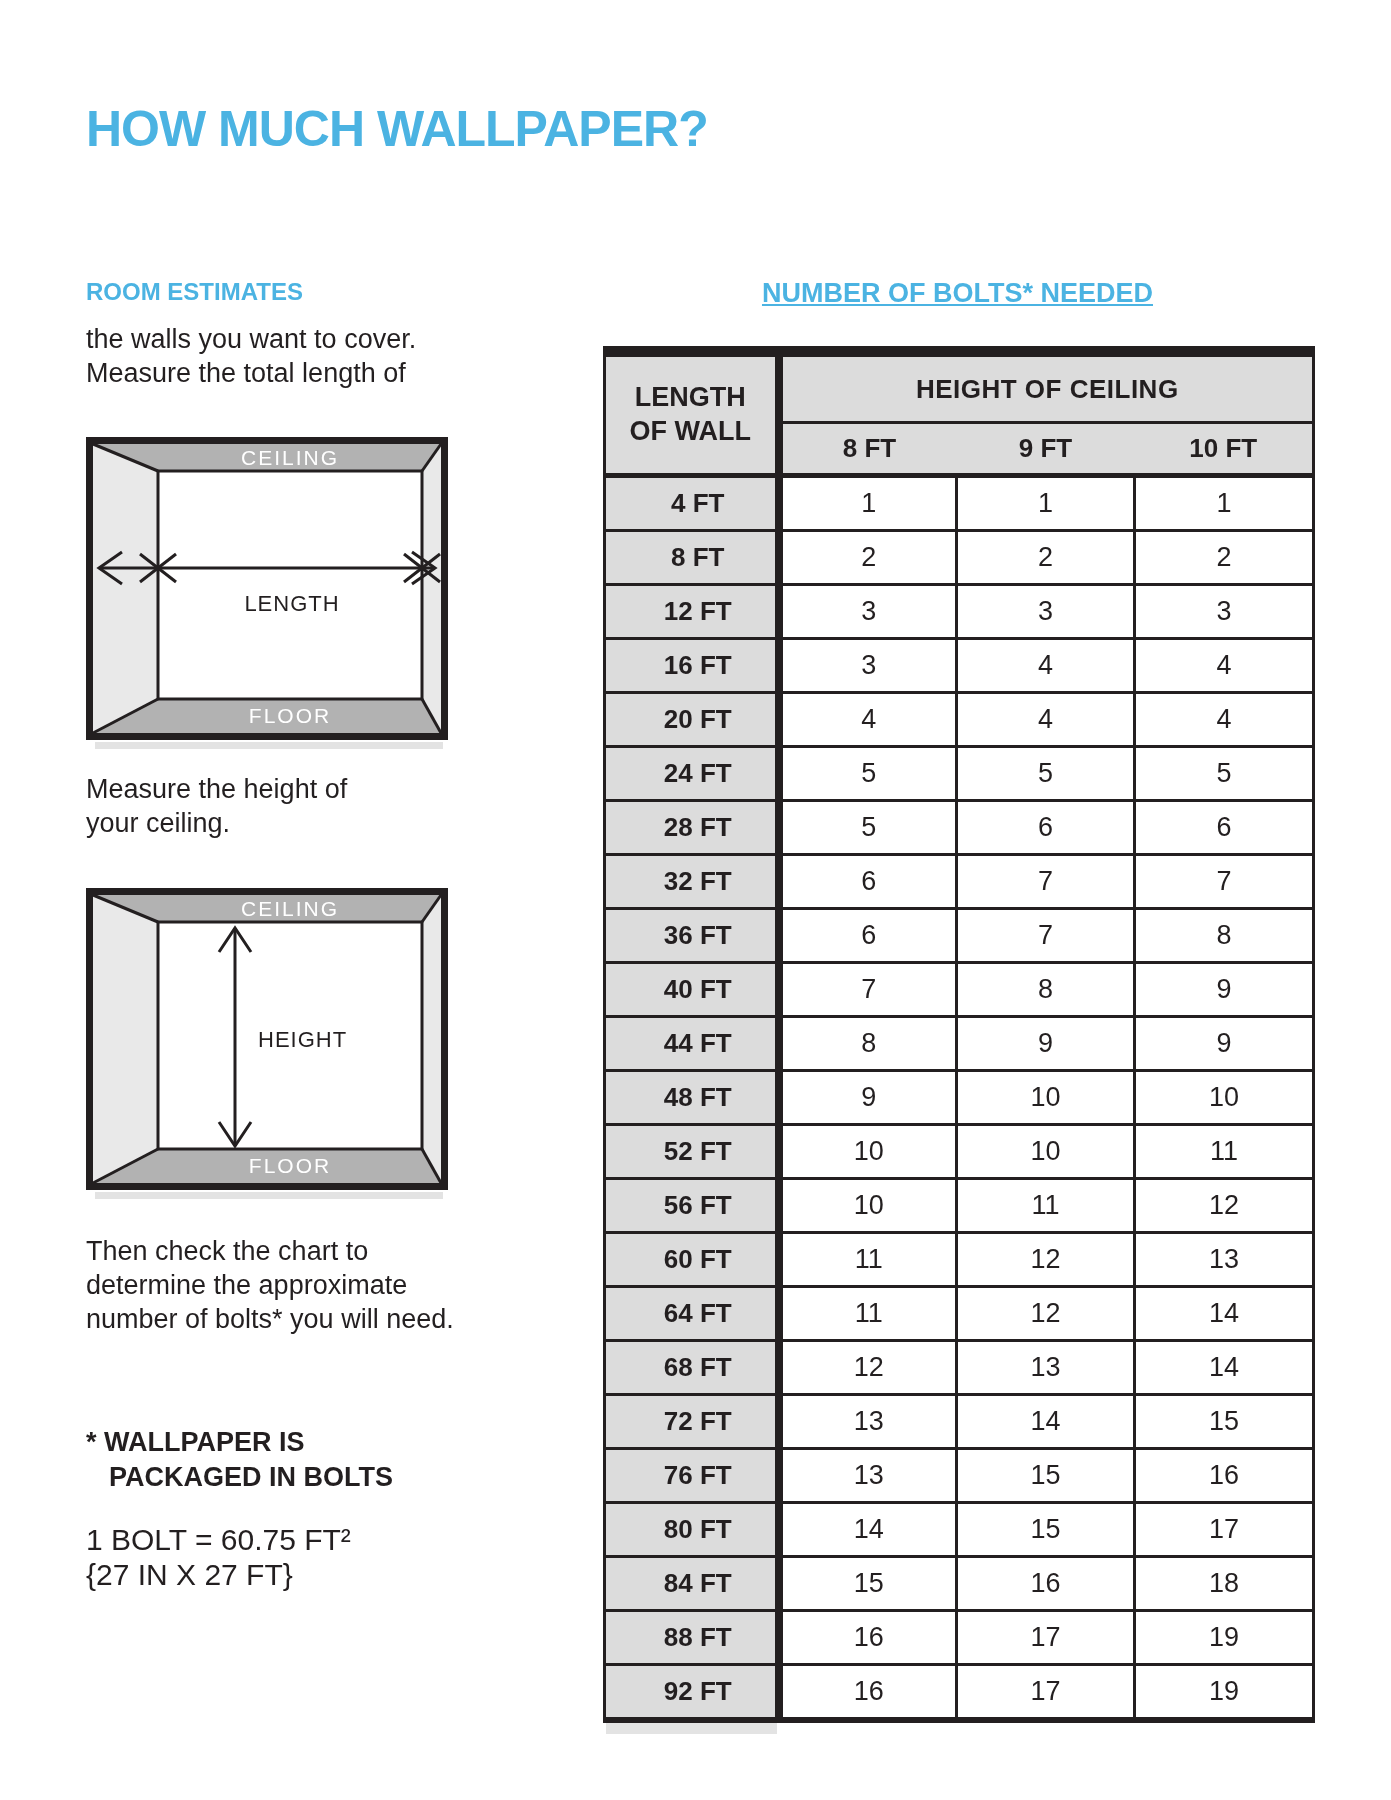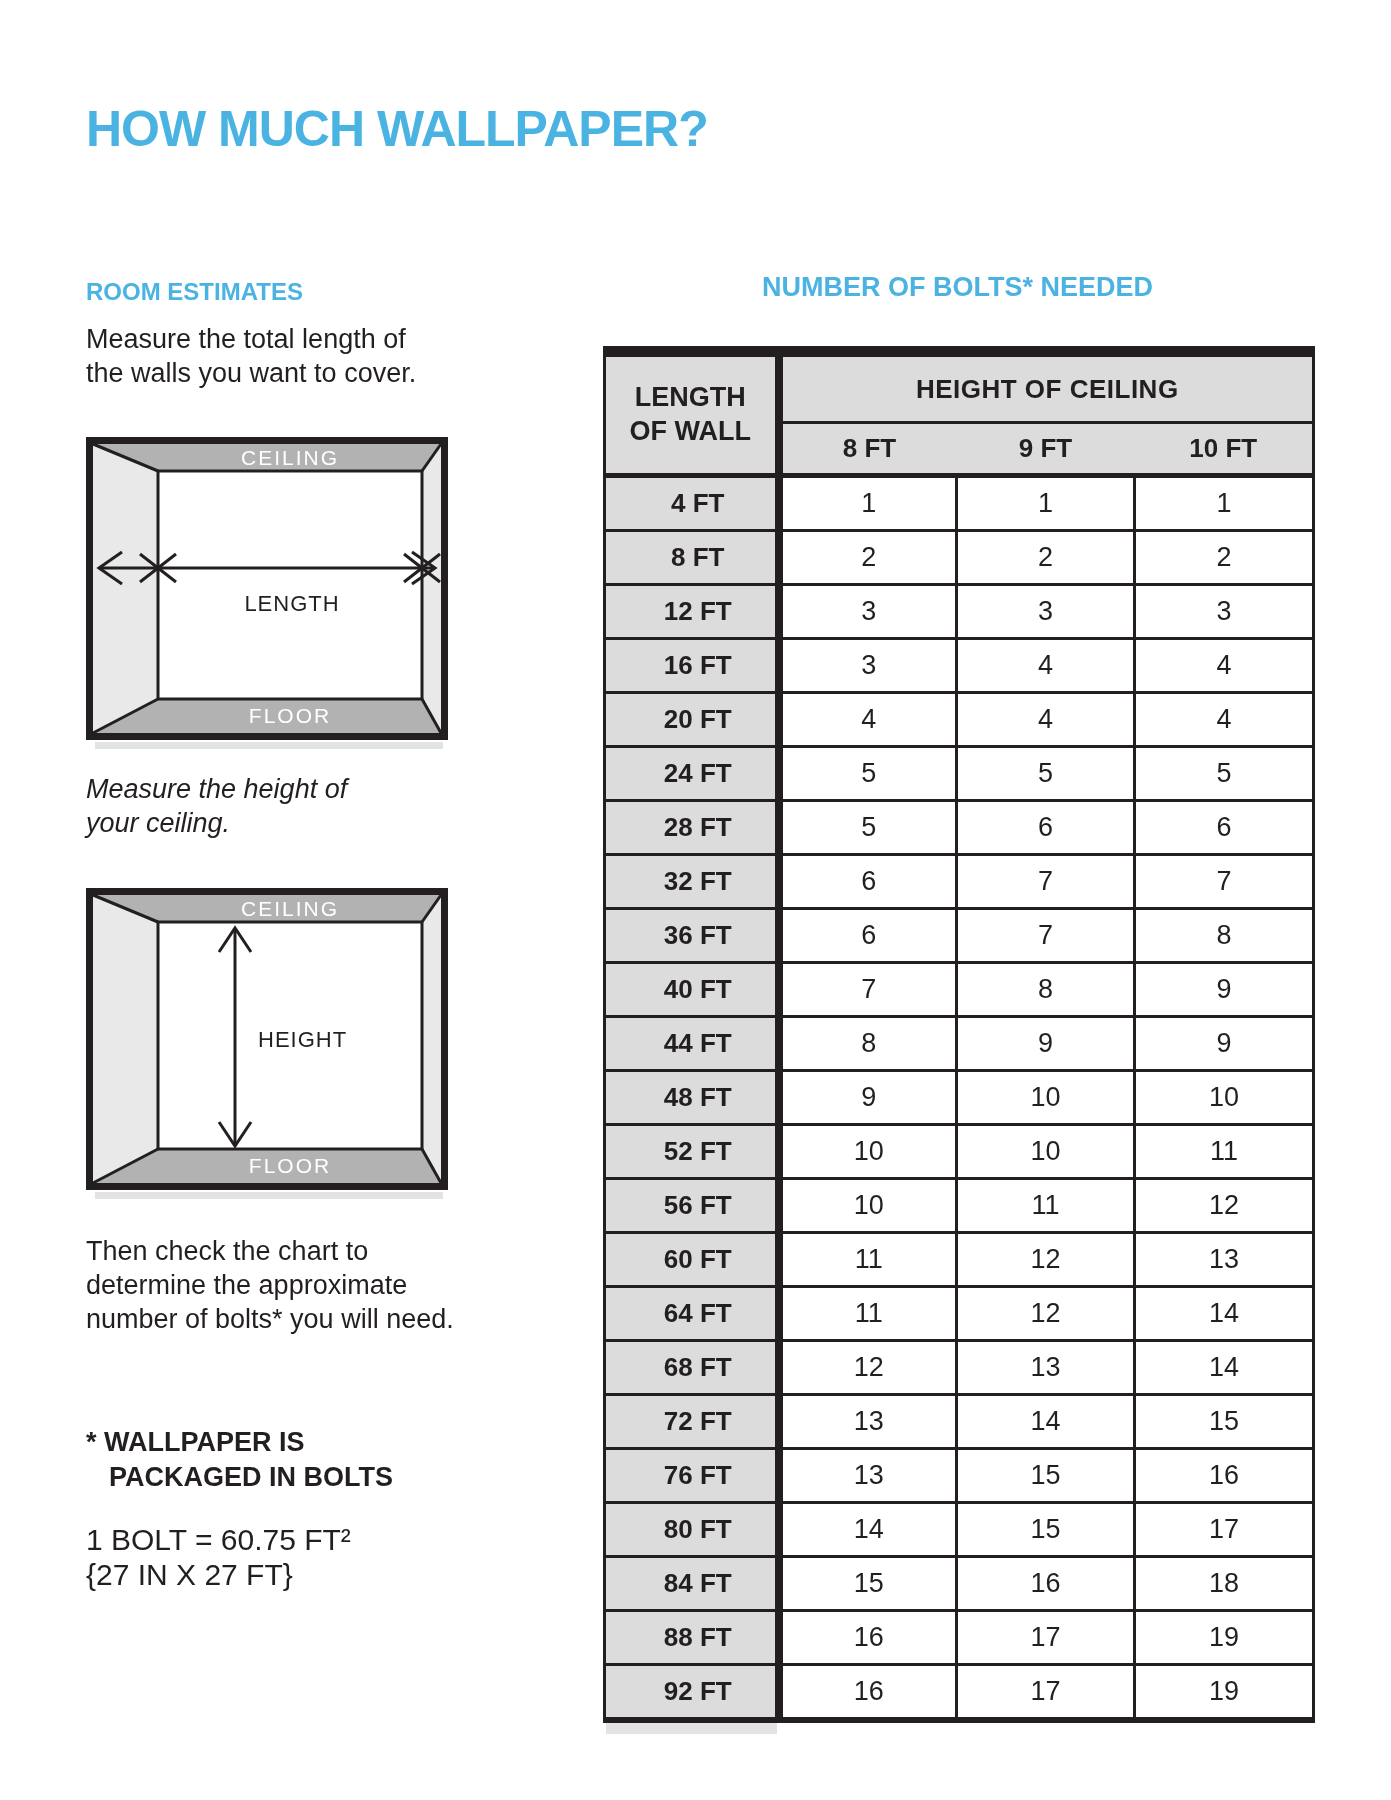--- a/index.html
+++ b/index.html
@@ -27,26 +27,26 @@
     color:var(--accent);
     white-space:nowrap;
   }
   .section-heading{
     font-size:24px;font-weight:bold;
     color:var(--accent);
     white-space:nowrap;
   }
   #room-estimates-heading{left:86px;top:258px;}
   #table-heading{
-    left:603px;top:250px;width:709px;
-    text-align:center;font-size:27px;
+    left:603px;top:256px;width:709px;
+    text-align:center;font-size:27px;text-decoration:underline;
   }
   .para{font-size:27px;line-height:34px;color:var(--ink);}
   #para-measure-length{left:86px;top:322px;}
-  #para-measure-height{left:86px;top:772px;font-style:italic;}
+  #para-measure-height{left:86px;top:772px;}
   #para-check-chart{left:86px;top:1234px;}
   .diagram{left:86px;}
   #diagram-length{top:437px;}
   #diagram-height{top:888px;}
   .diagram-shadow{height:7px;background:var(--shadow-gray);}
   #diagram-length-shadow{left:95px;top:742px;width:348px;}
   #diagram-height-shadow{left:95px;top:1192px;width:348px;}
   #footnote{left:86px;top:1425px;}
   .fn-line{font-size:27px;font-weight:bold;line-height:35px;white-space:nowrap;}
   .fn-indent{padding-left:23px;}
@@ -111,22 +111,22 @@
 </head>
 <body>
 
 <div class="page">
 
   <h1 class="abs" id="page-title">HOW MUCH WALLPAPER?</h1>
 
   <h2 class="abs section-heading" id="room-estimates-heading">ROOM ESTIMATES</h2>
 
   <div class="abs para" id="para-measure-length">
+    <div>the walls you want to cover.</div>
     <div>Measure the total length of</div>
-    <div>the walls you want to cover.</div>
   </div>
 
   <svg class="abs diagram" id="diagram-length" width="362" height="303" viewBox="0 0 362 303">
     <rect x="0" y="0" width="362" height="303" fill="#ffffff"></rect>
     <polygon points="7,7 355,7 336,34 72,34" fill="#b2b2b2"></polygon>
     <polygon points="7,296 355,296 336,262 72,262" fill="#b2b2b2"></polygon>
     <polygon points="7,7 72,34 72,262 7,296" fill="#e9e9e9"></polygon>
     <polygon points="355,7 336,34 336,262 355,296" fill="#e9e9e9"></polygon>
     <rect x="72" y="34" width="264" height="228" fill="#ffffff" stroke="#231f20" stroke-width="3"></rect>
     <g stroke="#231f20" stroke-width="3">

